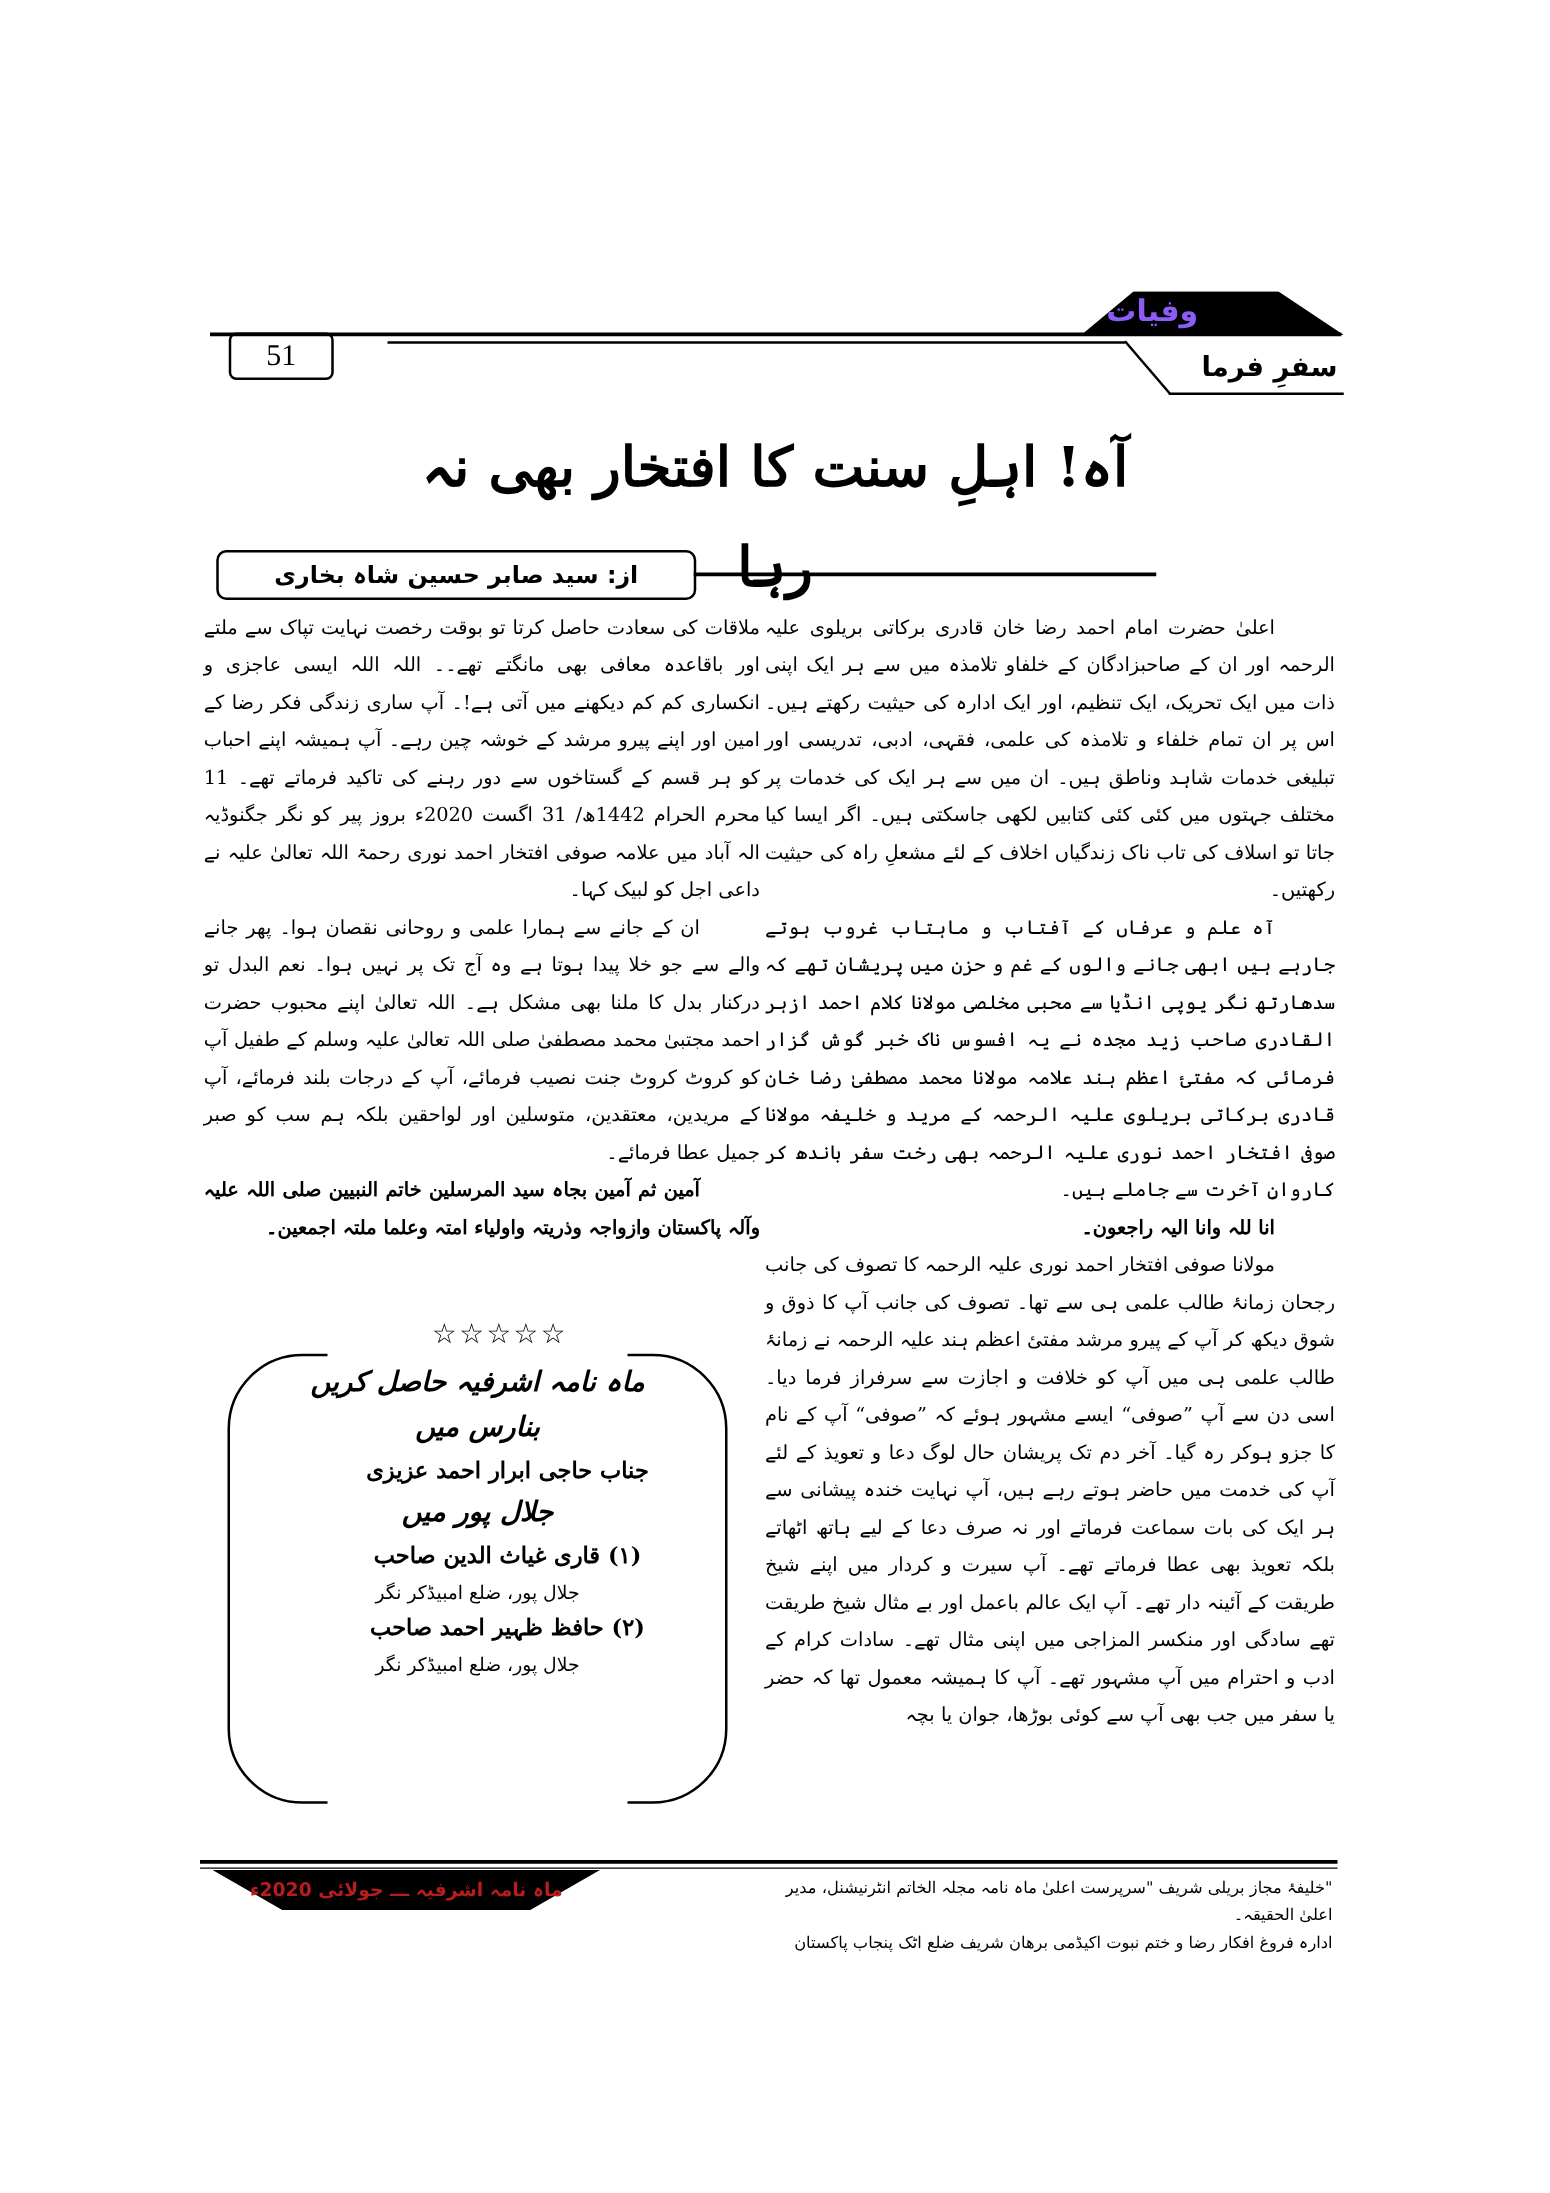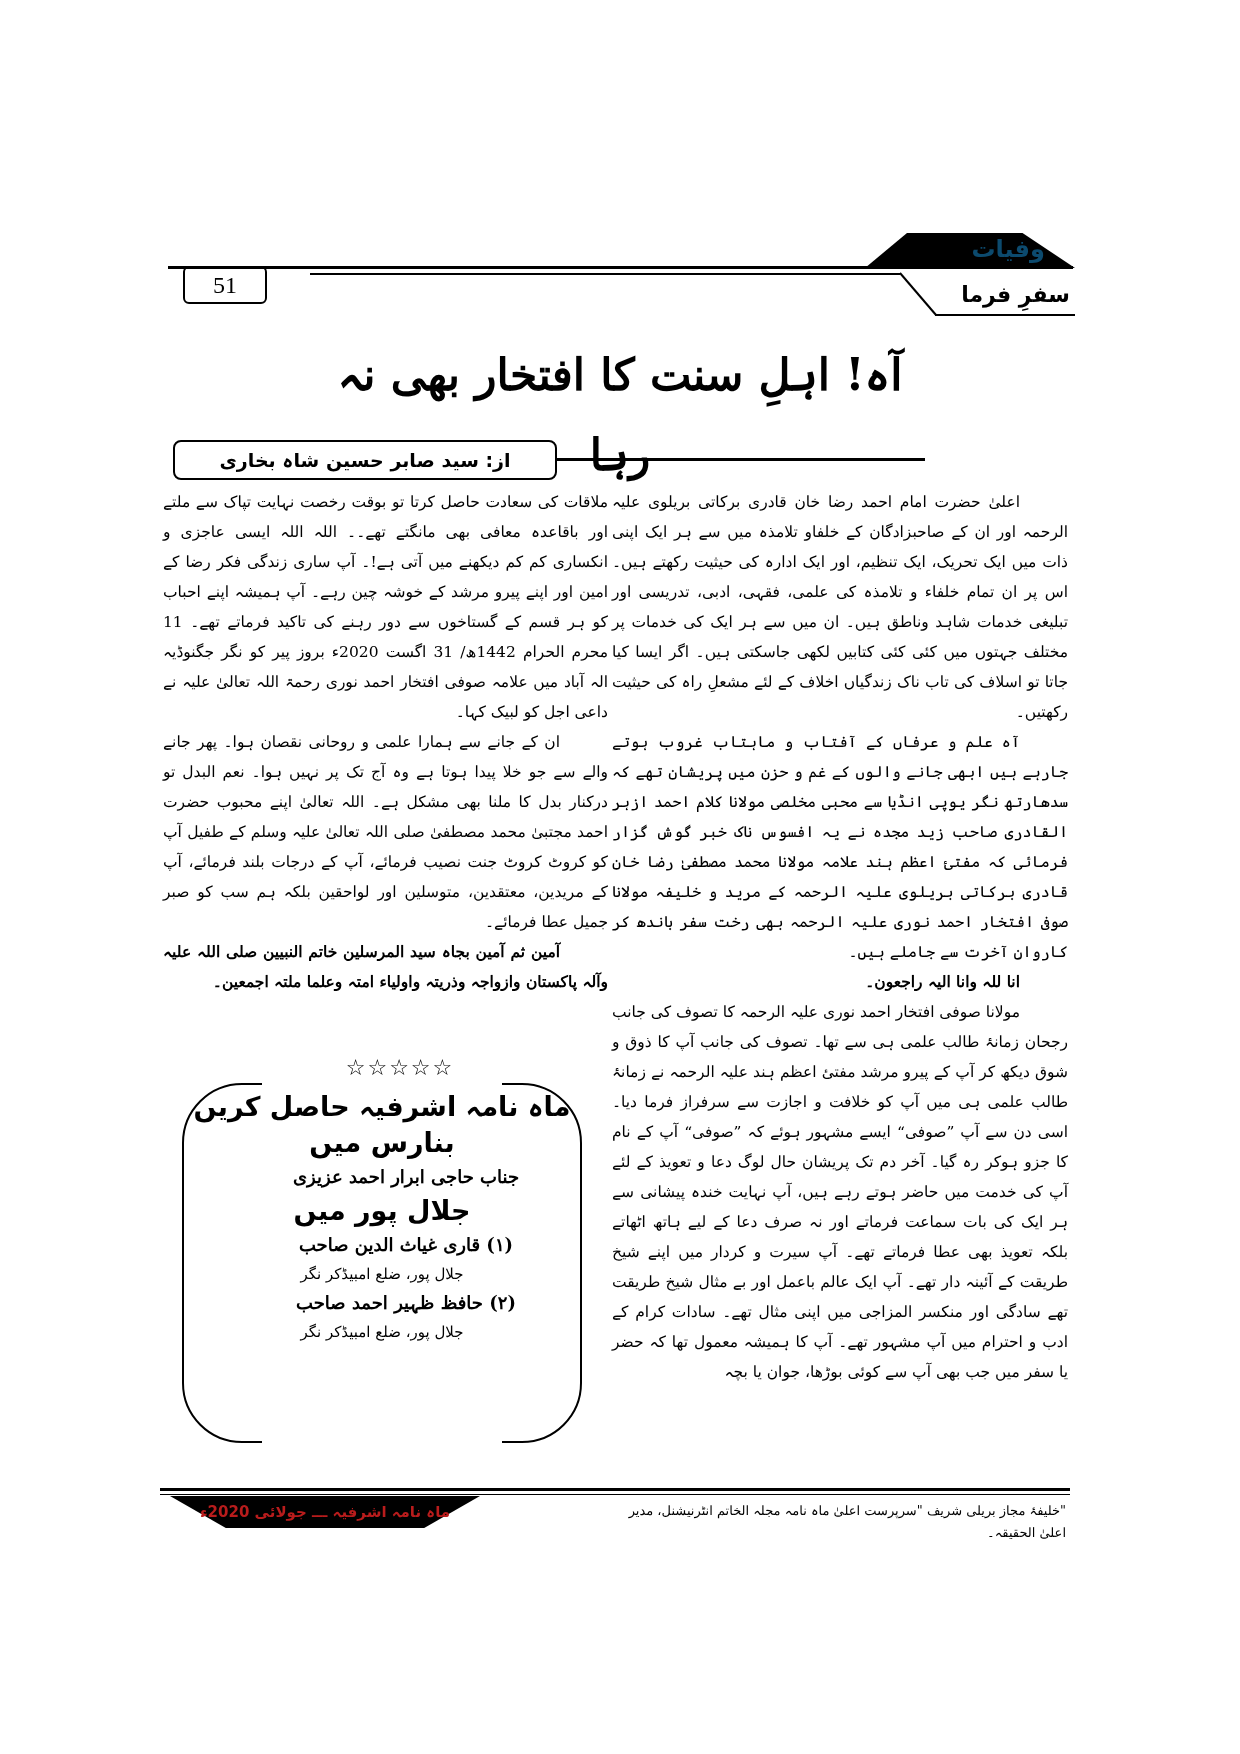--- a/index.html
+++ b/index.html
@@ -8,22 +8,22 @@
   .abs { position:absolute; }
   .rtl { direction:rtl; unicode-bidi:plaintext; }
 
   
   #page-num-box { left:183px; top:228px; width:80px; height:34px; border:2px solid #000; border-radius:6px;
                   font-family:"Liberation Serif", serif; font-size:24px; text-align:center; line-height:34px;margin-top:38px; }
   #header-rule-1 { left:168px; top:266px; width:905px; height:3px; background:#000; }
   #header-rule-2 { left:310px; top:273px; width:590px; height:2px; background:#000; }
   #section-tab { left:865px; top:233px; width:210px; height:35px; background:#000;
                  clip-path: polygon(20% 0, 75% 0, 100% 100%, 0 100%); }
-  #section-label { left:885px; top:232px; width:160px; height:34px; color:#0c4a6e; font-weight:bold;
-                   font-size:24px; text-align:right; line-height:34px; letter-spacing:6px; }
+  #section-label { left:885px; top:232px; width:160px; height:34px; color:#8b5cf6; font-weight:bold;
+                   font-size:24px; text-align:left; line-height:34px; letter-spacing:6px; }
   #sub-slant { left:898px; top:272px; width:40px; height:44px; }
   #sub-underline { left:935px; top:314px; width:140px; height:2px; background:#000; }
   #subsection-label { left:930px; top:278px; width:140px; height:34px; font-weight:bold; font-size:22px;
                       text-align:right; line-height:34px; }
 
   
   #article-title { left:300px; top:335px; width:640px; height:80px; font-family:"DejaVu Serif", serif;
                    font-size:44px; font-weight:bold; text-align:center; line-height:80px; }
 
   
@@ -43,21 +43,21 @@
   
   #stars { left:330px; top:1055px; width:140px; text-align:center; font-size:22px; letter-spacing:2px; }
 
   
   #ad-box { left:182px; top:1083px; width:400px; height:360px; }
   #ad-box-border { position:absolute; left:0; top:0; width:396px; height:356px; border:2px solid #000;
                    border-radius:60px; }
   #ad-box-border-mask-top { position:absolute; left:80px; top:-4px; width:240px; height:8px; background:#fff; }
   #ad-box-border-mask-bottom { position:absolute; left:80px; bottom:-4px; width:240px; height:8px; background:#fff; }
   #ad-content { position:absolute; left:0; top:6px; width:400px; text-align:center; }
-  .ad-heading { font-weight:bold; font-size:27px; line-height:36px; }
+  .ad-heading { font-weight:bold; font-size:22px; line-height:36px;font-style:italic; }
   .ad-sub { font-family:"DejaVu Serif", serif; font-weight:bold; font-size:18px; line-height:32px;margin-left:48px; }
   .ad-line { font-family:"DejaVu Serif", serif; font-size:15px; line-height:26px; }
 
   
   #footer-rule-1 { left:160px; top:1488px; width:910px; height:3px; background:#000; }
   #footer-rule-2 { left:160px; top:1494px; width:910px; height:1px; background:#000; }
   #footer-banner { left:170px; top:1496px; width:310px; height:32px; background:#000;
                    clip-path: polygon(0 0, 100% 0, 82% 100%, 18% 100%); }
   #footer-banner-text { left:195px; top:1496px; width:260px; height:32px; color:#b91c1c; font-size:15px;
                         font-weight:bold; text-align:center; line-height:32px; }
@@ -114,13 +114,14 @@
     <div class="ad-line">جلال پور، ضلع امبیڈکر نگر</div>
   </div>
 </div>
 
 <div id="footer-rule-1" class="abs"></div>
 <div id="footer-rule-2" class="abs"></div>
 <div id="footer-banner" class="abs"></div>
 <div id="footer-banner-text" class="abs rtl">ماہ نامہ اشرفیہ ـــ جولائی 2020ء</div>
 <div id="footnote" class="abs rtl">
   <p>"خلیفۂ مجاز بریلی شریف "سرپرست اعلیٰ ماہ نامہ مجلہ الخاتم انٹرنیشنل، مدیر اعلیٰ الحقیقہ۔</p>
+  <p>ادارہ فروغ افکار رضا و ختم نبوت اکیڈمی برھان شریف ضلع اٹک پنجاب پاکستان</p>
 </div>
 
 </body></html>

